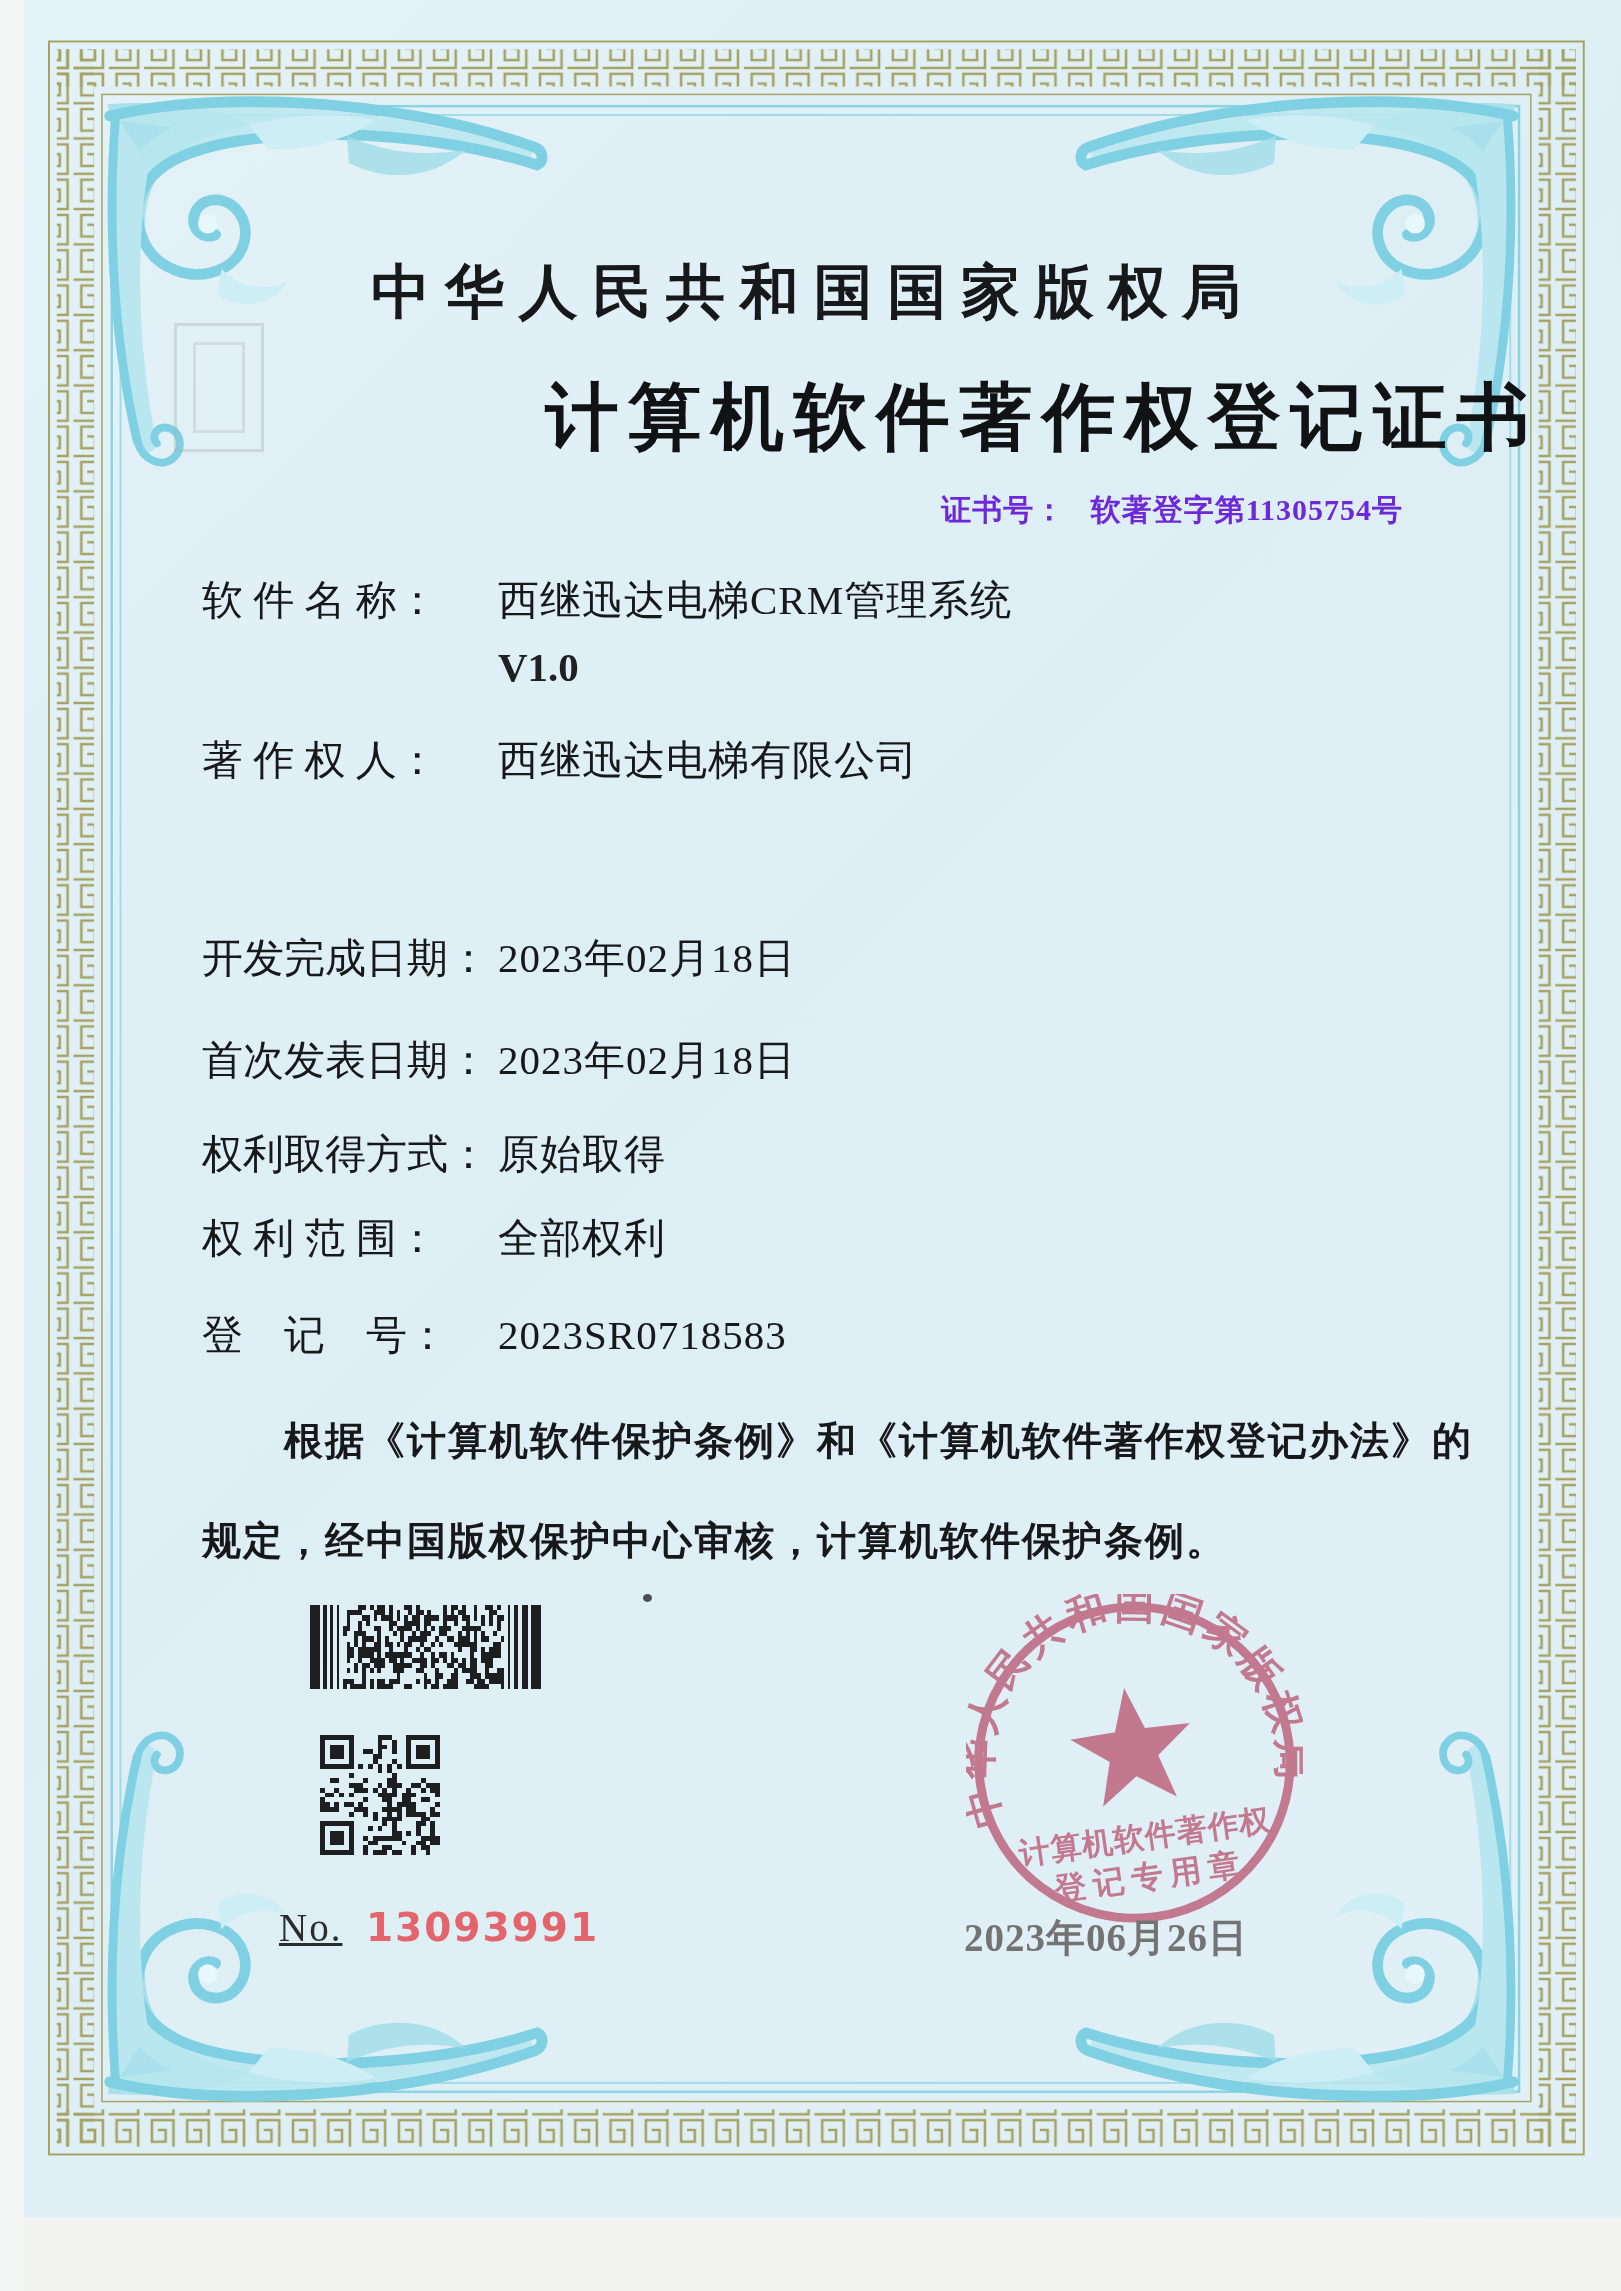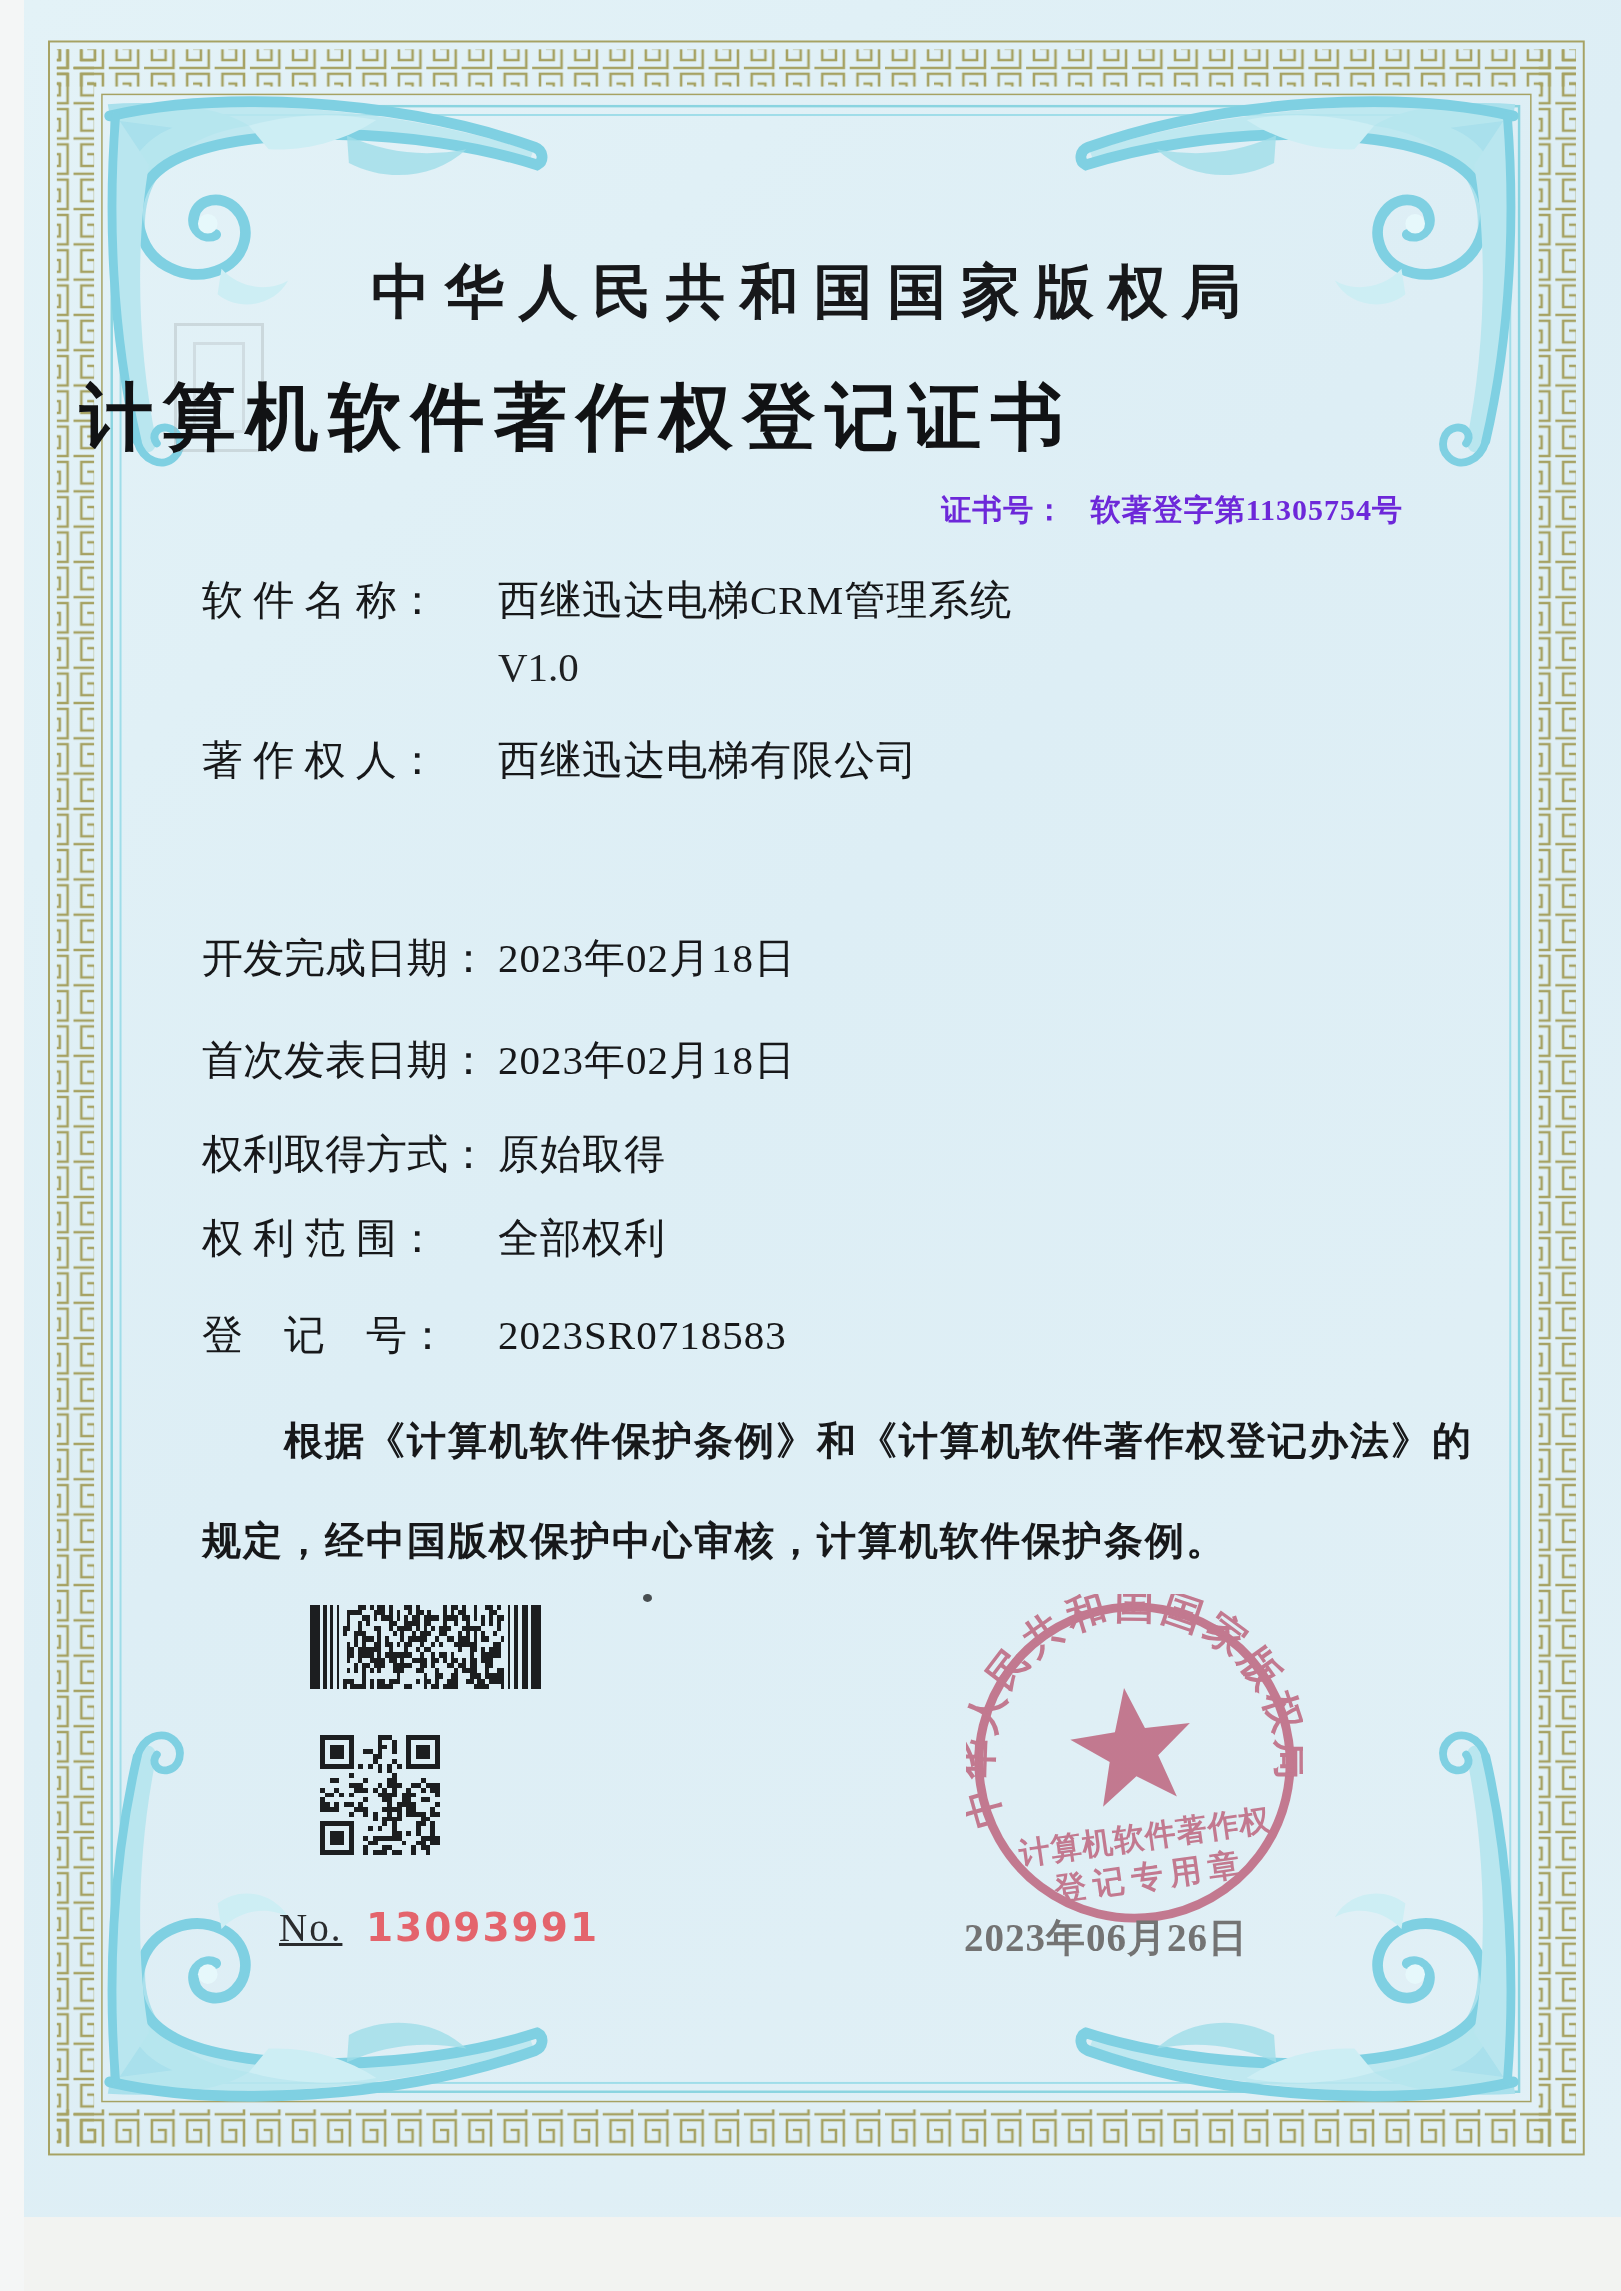--- a/index.html
+++ b/index.html
@@ -17,33 +17,33 @@
   }
   .bottom-strip{left:0;top:2217px;width:1621px;height:74px;background:#f2f3f1;}
   .left-strip{left:0;top:0;width:23.5px;height:2292px;background:#f4f6f6;}
   .frame-svg{left:0;top:0;width:1621px;height:2292px;}
   
   .authority{
     left:88px;top:253px;width:1451px;text-align:center;
     font-size:59px;font-weight:600;letter-spacing:14.7px;color:#17181a;
   }
   .cert-title{
-    left:80px;top:369px;width:1451px;text-align:left;
+    left:88px;top:369px;width:1451px;text-align:right;
     font-size:73px;font-weight:700;letter-spacing:9.8px;color:#111214;
   }
   .cert-no-line{
     right:218px;top:490px;font-size:30px;letter-spacing:1px;color:#6d28d9;
     font-weight:600;
   }
   .cert-no-line .num{margin-left:25.5px;}
   
   .field-row{position:absolute;left:202px;white-space:nowrap;font-size:41px;font-weight:400;color:#17181a;}
   .field-label{display:inline-block;width:296px;}
   .field-value{display:inline-block;letter-spacing:1px;}
-  .value2-line{left:498px;top:643px;font-size:41px;font-weight:400;}
+  .value2-line{left:498px;top:643px;font-size:41px;font-weight:700;}
   
   .stmt{font-size:39px;font-weight:600;letter-spacing:2px;color:#17181a;white-space:nowrap;}
   .stmt1{left:284px;top:1414px;}
   .stmt2{left:202px;top:1514px;}
   
   .barcode{left:310px;top:1604px;width:231px;height:86px;}
   .qrcode{left:320px;top:1735px;width:120px;height:120px;}
   
   .serial{left:279px;top:1905px;font-size:39px;white-space:nowrap;}
   .serial .no-label{color:#2a2c2e;letter-spacing:2px;text-decoration:underline;}

